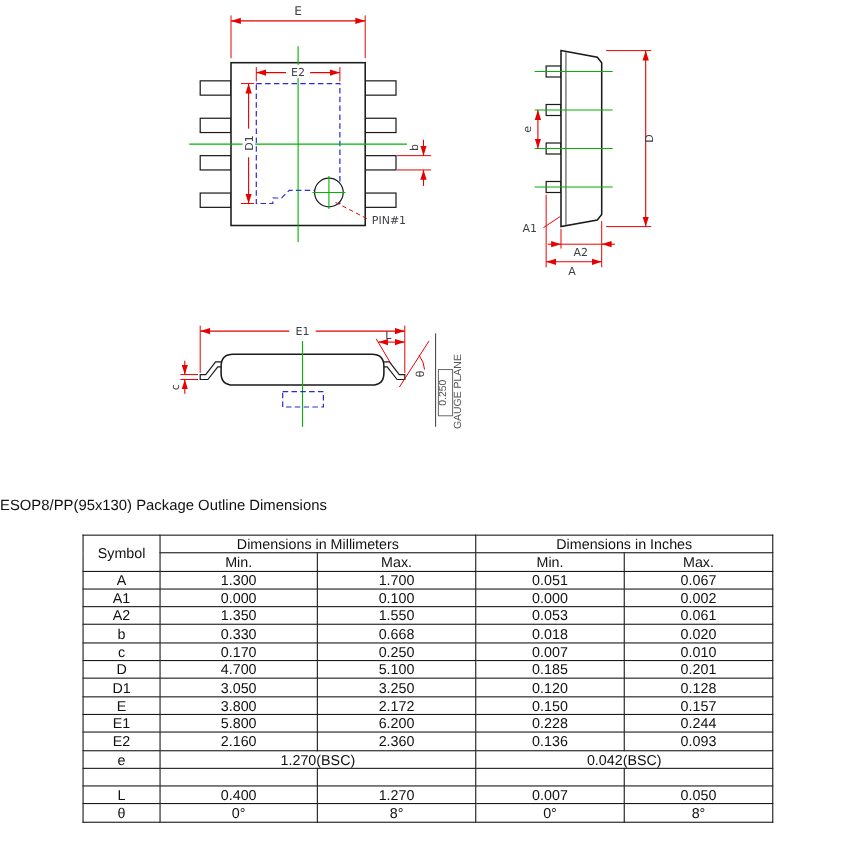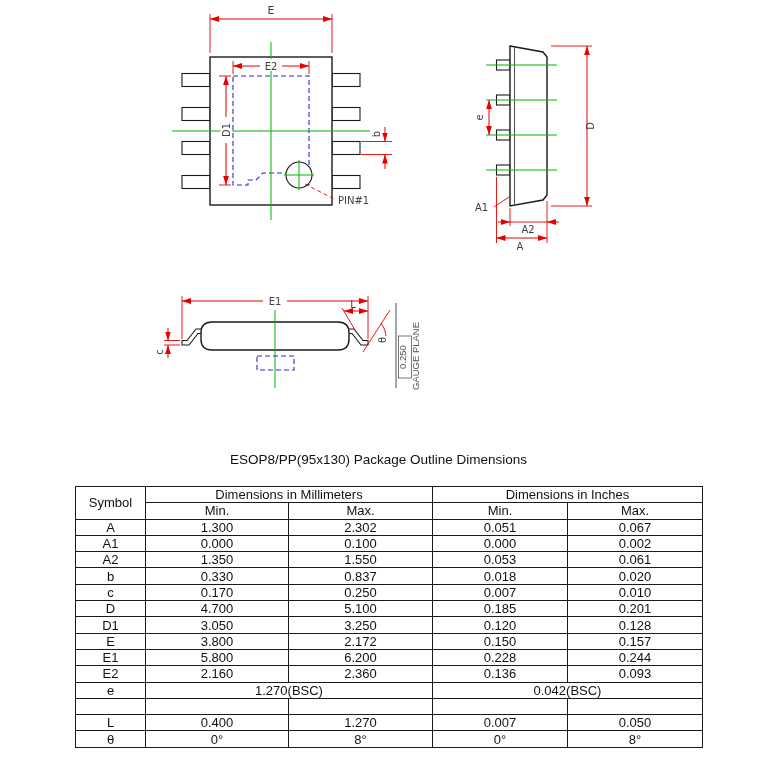--- a/index.html
+++ b/index.html
@@ -23,21 +23,21 @@
   .extd    { stroke:#e60000; stroke-width:0.9; fill:none; stroke-dasharray:4 3; }
   .gline   { stroke:#3a3a3a; stroke-width:0.9; fill:none; }
   .gbox    { stroke:#555555; stroke-width:0.8; fill:none; }
   .lbl  { fill:#3d3f45; font-family:"DejaVu Sans","Liberation Sans",sans-serif; font-size:11px; }
   .lbl10{ font-size:10px; }
   .lbl9 { font-size:9.5px; fill:#555; }
   .wbg  { fill:#ffffff; }
 
   .title {
     position:absolute; top:452px; left:0; width:757px;
-    text-align:center; font-size:13.5px; color:#111;
+    font-size:13.5px; color:#111;
   }
   table.dims {
     position:absolute; left:75px; top:486px; width:627px;
     border-collapse:collapse; table-layout:fixed;
     font-size:13px; color:#111;
   }
   .dims th, .dims td {
     border:1px solid #1a1a1a; font-weight:normal; text-align:center;
     height:16.3px; padding:0 3px; overflow:hidden; white-space:nowrap;
   }
@@ -199,42 +199,42 @@
       <th>Min.</th>
       <th>Max.</th>
       <th>Min.</th>
       <th>Max.</th>
     </tr>
   </thead>
   <tbody>
       <tr>
         <td>A</td>
         <td>1.300</td>
-        <td>2.302</td>
+        <td>1.700</td>
         <td>0.051</td>
         <td>0.067</td>
       </tr>
       <tr>
         <td>A1</td>
         <td>0.000</td>
         <td>0.100</td>
         <td>0.000</td>
         <td>0.002</td>
       </tr>
       <tr>
         <td>A2</td>
         <td>1.350</td>
         <td>1.550</td>
         <td>0.053</td>
         <td>0.061</td>
       </tr>
       <tr>
         <td>b</td>
         <td>0.330</td>
-        <td>0.837</td>
+        <td>0.668</td>
         <td>0.018</td>
         <td>0.020</td>
       </tr>
       <tr>
         <td>c</td>
         <td>0.170</td>
         <td>0.250</td>
         <td>0.007</td>
         <td>0.010</td>
       </tr>

